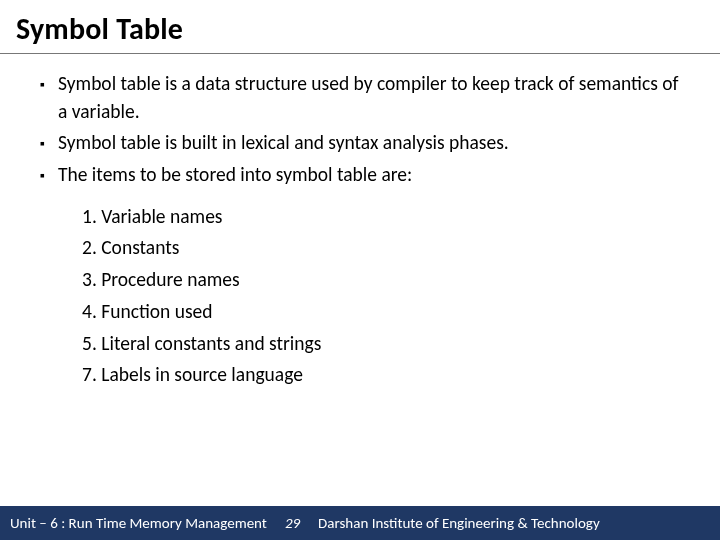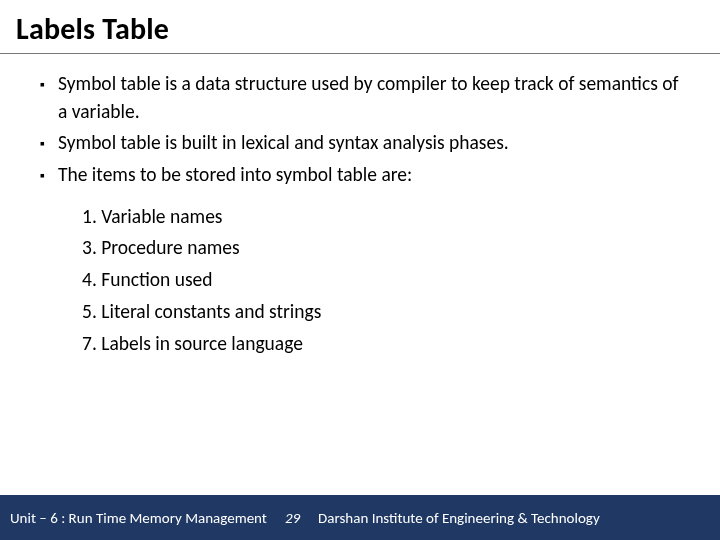--- a/index.html
+++ b/index.html
@@ -5,51 +5,52 @@
   * { margin: 0; padding: 0; box-sizing: border-box; }
   html, body { width: 720px; height: 540px; font-family: Calibri, "Segoe UI", Arial, sans-serif; background: #fff; color: #000; }
   .slide { position: relative; width: 720px; height: 540px; padding: 0; }
   .title { font-size: 30px; font-weight: 700; padding: 10px 16px 6px 16px; border-bottom: 1px solid #777; letter-spacing: 0.2px; }
   .content { padding: 16px 28px 0 40px; font-size: 19.5px; line-height: 1.42; }
   .bullet { display: flex; align-items: flex-start; margin-bottom: 4px; }
   .bullet .marker { flex: 0 0 auto; width: 18px; font-size: 14px; padding-top: 5px; color: #000; }
   .bullet .text { flex: 1 1 auto; }
   .numlist { margin-left: 42px; margin-top: 14px; }
   .numitem { margin-bottom: 4px; }
-  .footer { position: absolute; left: 0; right: 0; bottom: 0; height: 45px; background: #1f3864; color: #fff; display: flex; align-items: center; font-size: 15px; }
+  .footer { position: absolute; left: 0; right: 0; bottom: 0; height: 34px; background: #1f3864; color: #fff; display: flex; align-items: center; font-size: 15px; }
   .footer .left { padding-left: 10px; white-space: nowrap; }
   .footer .pg { padding: 0 18px; font-style: italic; }
   .footer .right { white-space: nowrap; }
 </style>
 </head>
 <body>
 
 <div class="slide">
 
-  <div class="title">Labels Table</div>
+  <div class="title">Symbol Table</div>
 
   <div class="content">
 
     <div class="bullet">
       <div class="marker">▪</div>
       <div class="text">Symbol table is a data structure used by compiler to keep track of semantics of a variable.</div>
     </div>
 
     <div class="bullet">
       <div class="marker">▪</div>
       <div class="text">Symbol table is built in lexical and syntax analysis phases.</div>
     </div>
 
     <div class="bullet">
       <div class="marker">▪</div>
       <div class="text">The items to be stored into symbol table are:</div>
     </div>
 
     <div class="numlist">
       <div class="numitem"><span>1. </span><span>Variable names</span></div>
+      <div class="numitem"><span>2. </span><span>Constants</span></div>
       <div class="numitem"><span>3. </span><span>Procedure names</span></div>
       <div class="numitem"><span>4. </span><span>Function used</span></div>
       <div class="numitem"><span>5. </span><span>Literal constants and strings</span></div>
       <div class="numitem"><span>7. </span><span>Labels in source language</span></div>
     </div>
 
   </div>
 
   <div class="footer">
     <div class="left">Unit – 6 : Run Time Memory Management</div>

